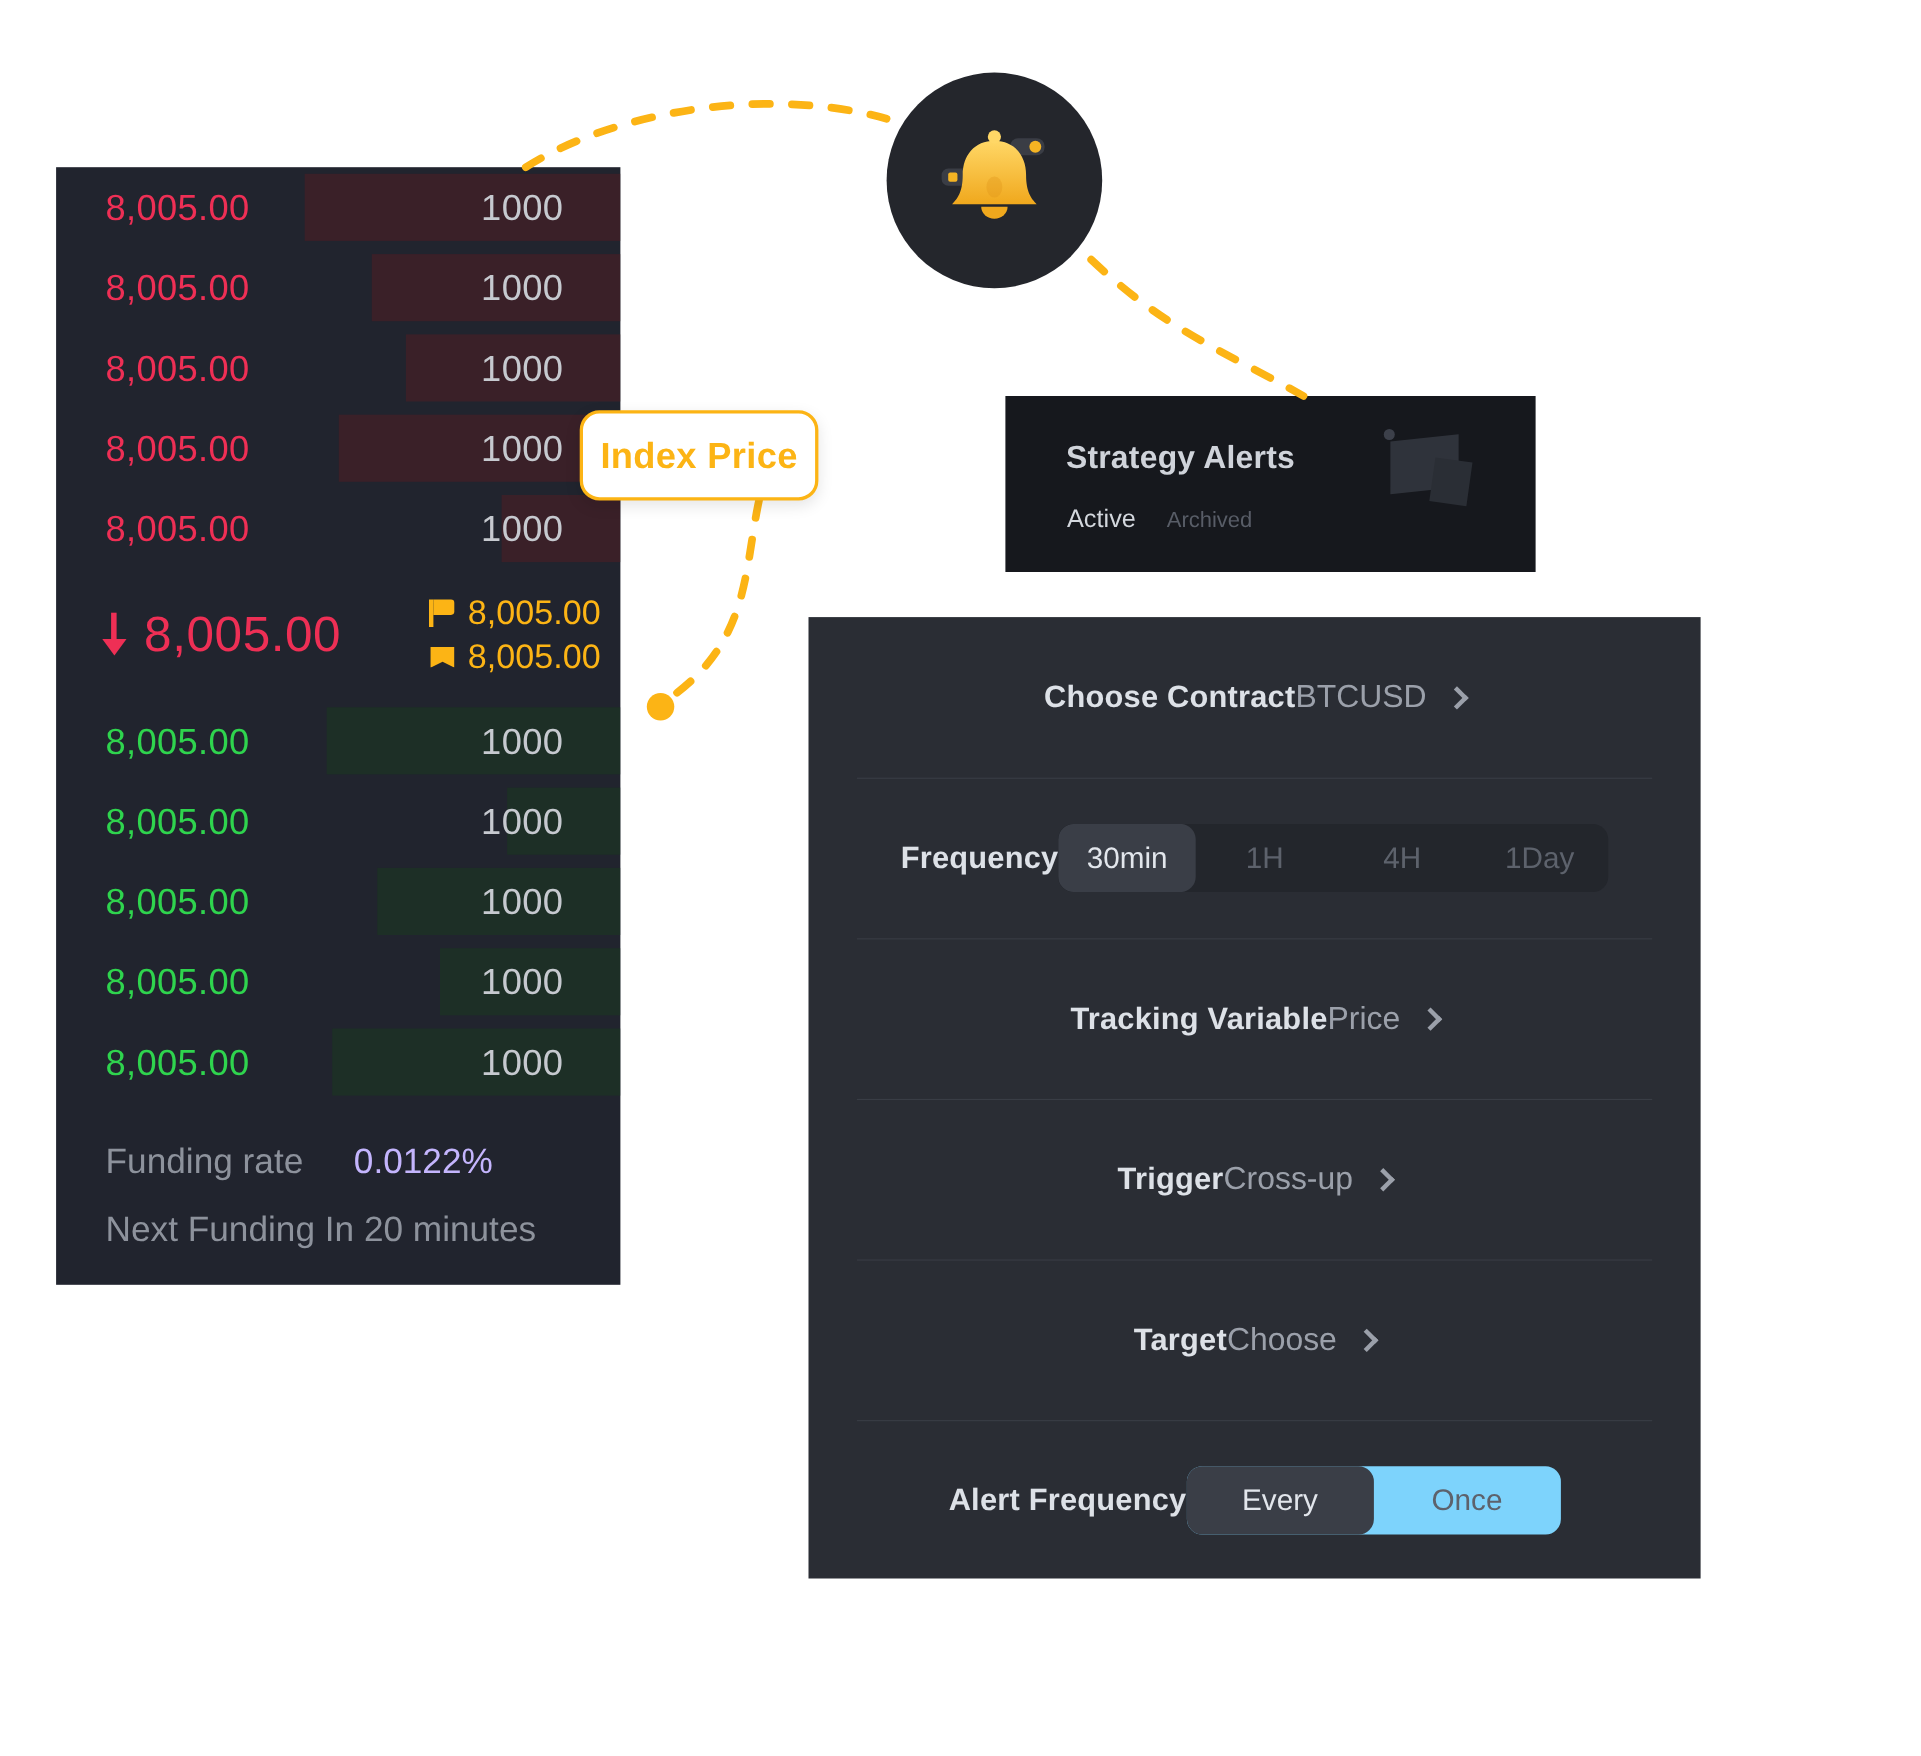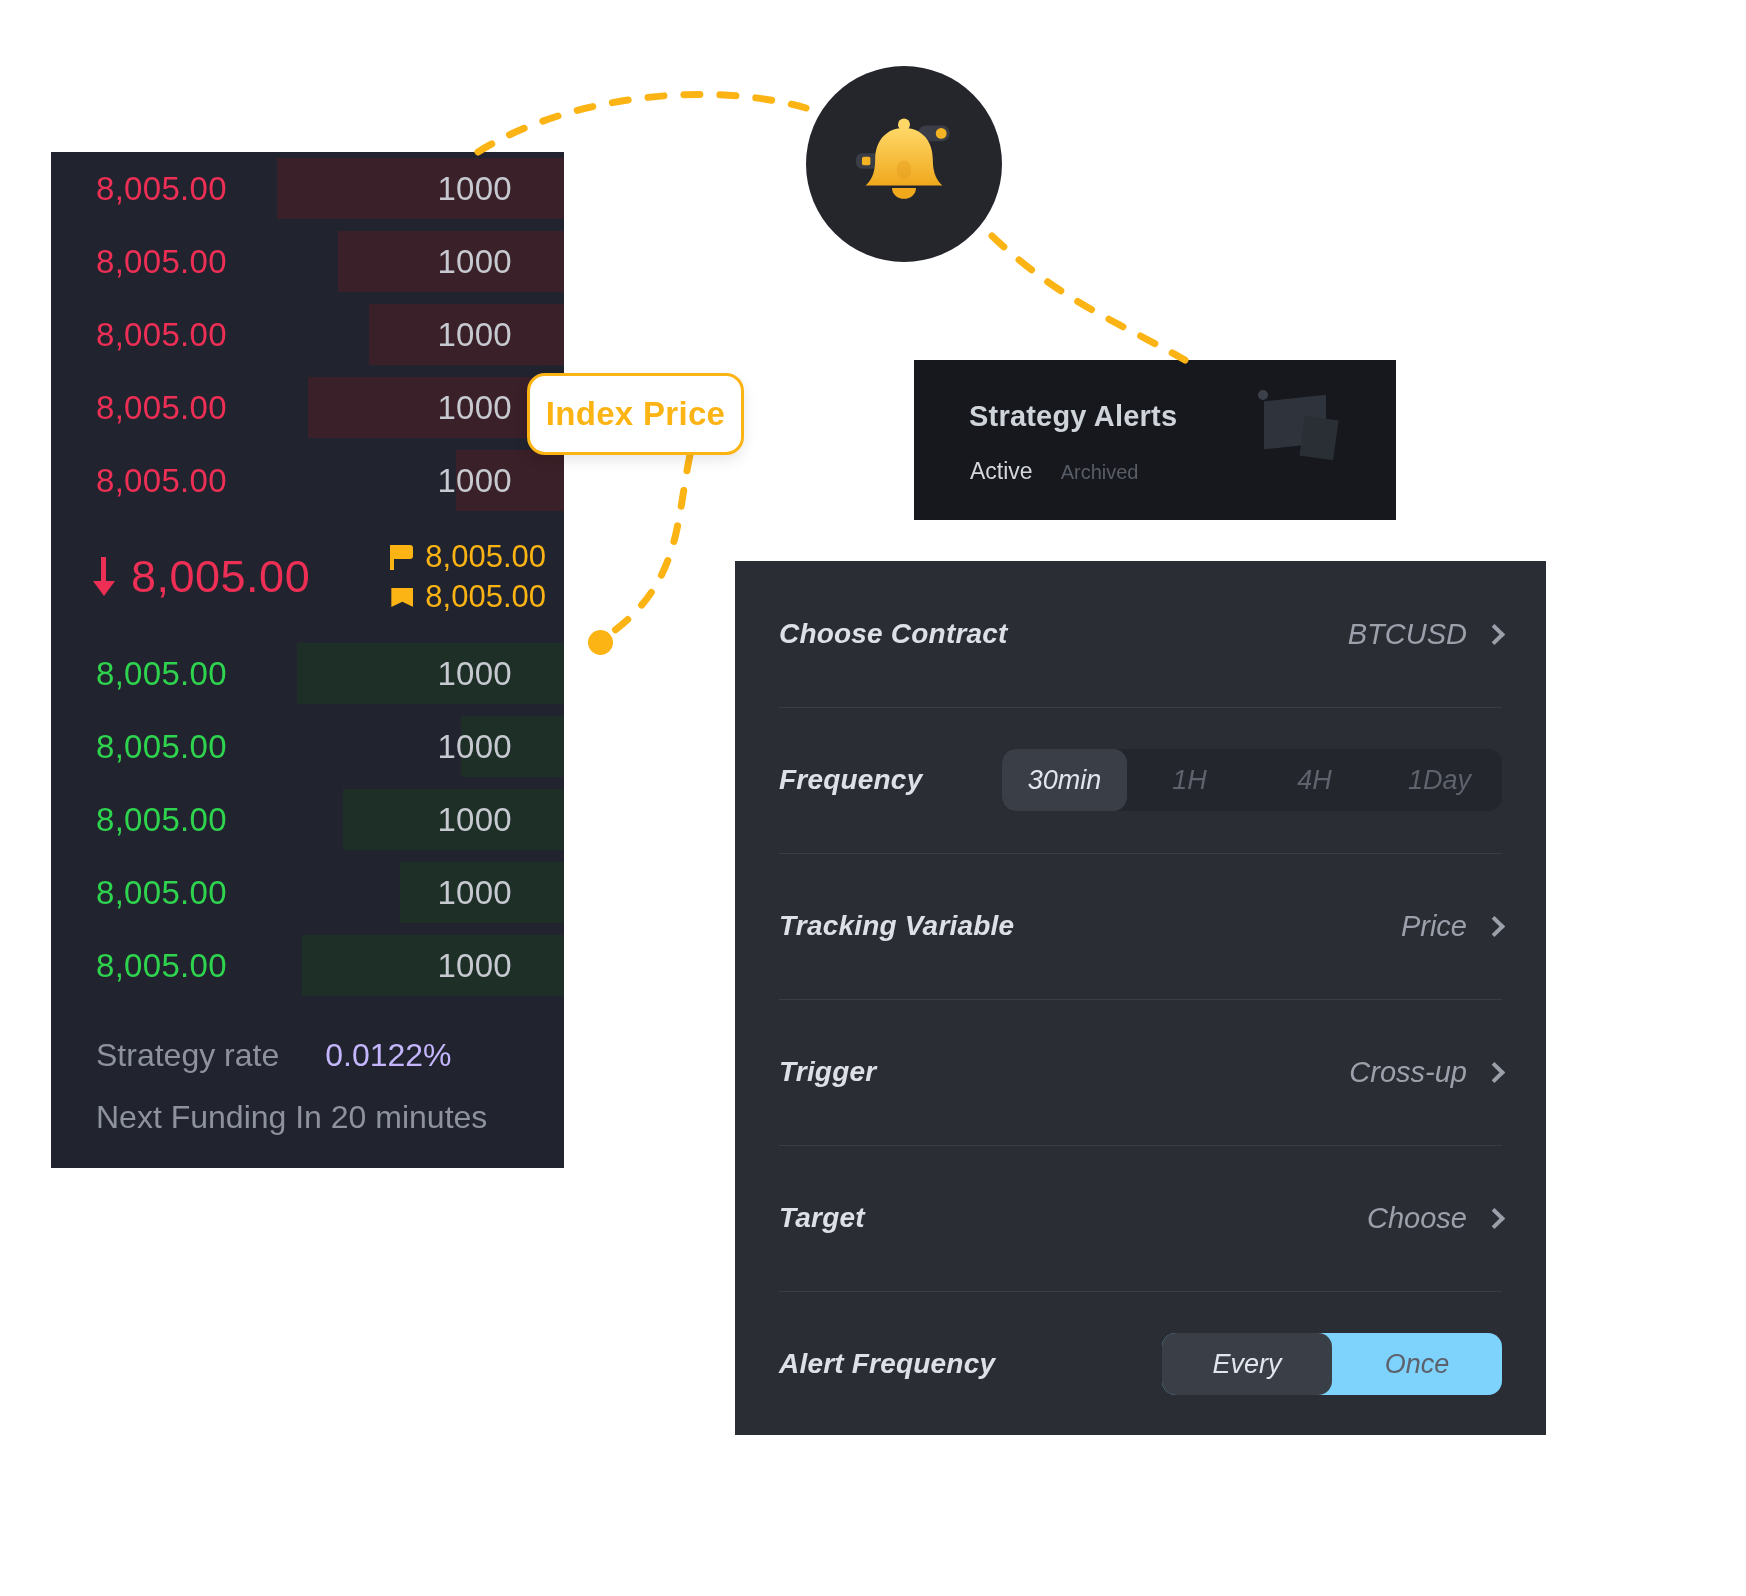--- a/index.html
+++ b/index.html
@@ -111,23 +111,22 @@
 
   
   #settings {
     position: absolute; left: 735px; top: 561px;
     width: 811px; height: 874px;
     background: #2a2d34;
   }
   .srow {
     position: relative;
     height: 146px;
-    display: flex; align-items: center; justify-content: space-between;
+    display: flex; align-items: center; justify-content: center;
     margin: 0 44px;
-    font-style: italic;
   }
   .srow + .srow::before {
     content: ""; position: absolute; left: 0; right: 0; top: 0;
     height: 1px; background: #393d45;
   }
   .slabel { font-size: 28px; font-weight: bold; color: #dde1e7; letter-spacing: .2px; }
   .sval-wrap { display: flex; align-items: center; gap: 20px; }
   .sval { font-size: 29px; color: #9ba0aa; }
   .chev {
     width: 15px; height: 15px; border-right: 4px solid #9ba0aa; border-top: 4px solid #9ba0aa;
@@ -257,21 +256,21 @@
       </div>
       <div class="ob-row">
         <div class="ob-bar bid" style="width:51%"></div>
         <span class="ob-price bid">8,005.00</span>
         <span class="ob-size">1000</span>
       </div>
     </div>
 
     <div id="ob-footer">
       <div class="fund-row">
-        <span class="fund-label">Strategy rate</span>
+        <span class="fund-label">Funding rate</span>
         <span class="fund-value">0.0122%</span>
       </div>
       <div class="fund-row">
         <span class="fund-single">Next Funding In 20 minutes</span>
       </div>
     </div>
   </div>
 
   <div id="bell-bubble">
     <svg id="bell-svg" viewBox="0 0 100 100">

